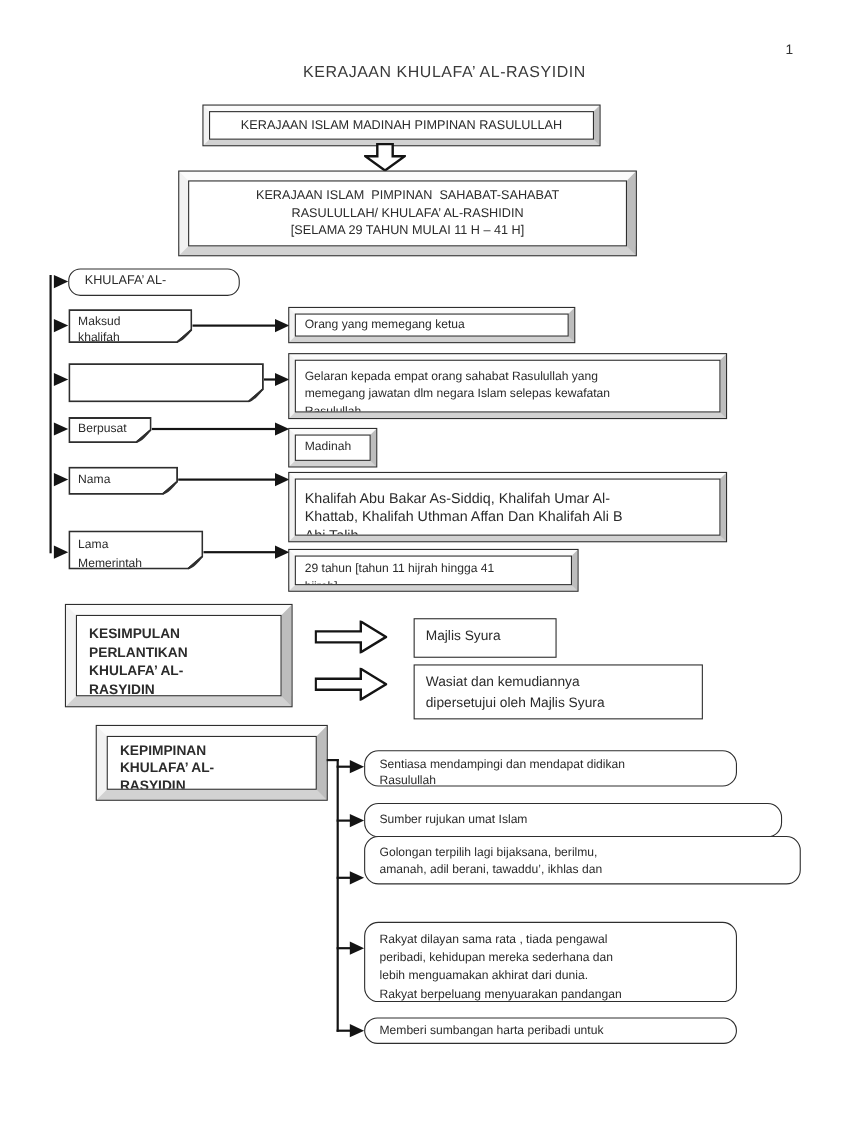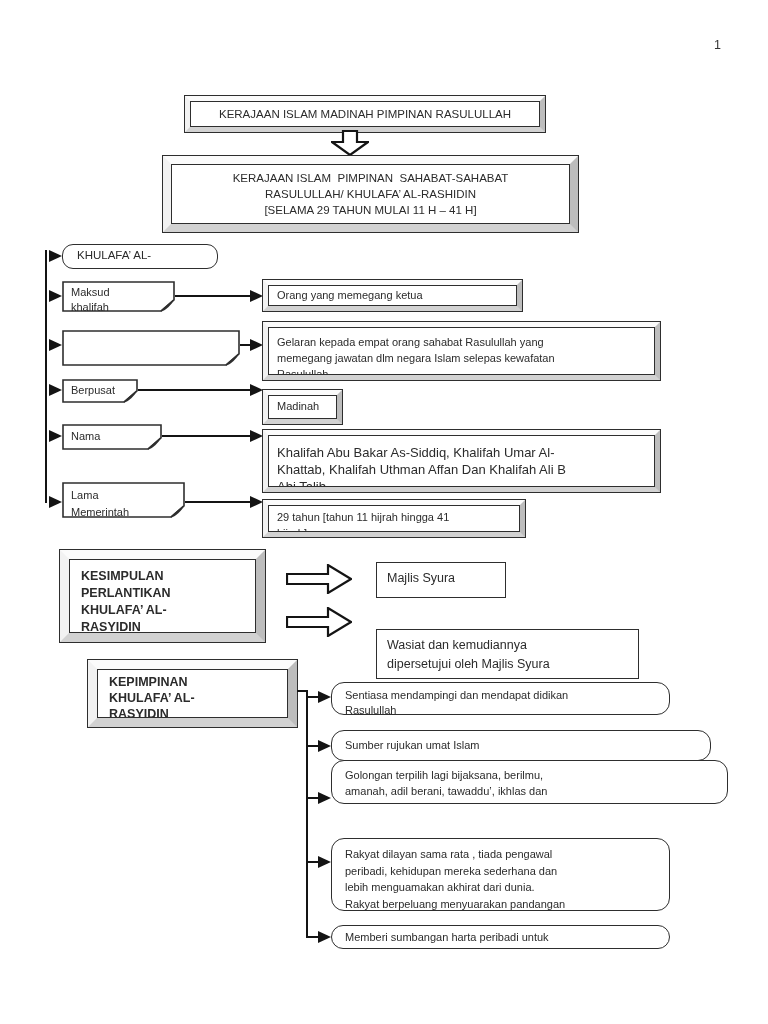--- a/index.html
+++ b/index.html
@@ -37,20 +37,21 @@
   .small{font-size:11px;line-height:15px;}
   .bold{font-weight:bold;}
 </style>
 </head>
 <body>
 
 <div class="page">
 
   <div class="abs" style="left:714px;top:38px;width:30px;font-size:12.5px;color:#333;">1</div>
 
+  <div class="abs" style="left:134px;top:58px;width:540px;text-align:center;font-size:14.5px;letter-spacing:.5px;color:#3a3a3a;">KERAJAAN KHULAFA’ AL-RASYIDIN</div>
 
   <div class="bevel bv5" style="left:185px;top:96px;width:360px;height:36px;">
     <div class="inner">
       <div class="txt" style="padding-top:4px;text-align:center;font-size:11.5px;line-height:16px;">KERAJAAN ISLAM MADINAH PIMPINAN RASULULLAH</div>
     </div>
   </div>
 
   <svg class="abs blockarrow" style="left:331px;top:130px;" width="38" height="26" viewBox="0 0 38 26">
     <path d="M12,1 H26 V12 H37 L19,25 L1,12 H12 Z"></path>
   </svg>
@@ -180,21 +181,21 @@
   <svg class="abs blockarrow" style="left:286px;top:564px;" width="66" height="30" viewBox="0 0 66 30">
     <path d="M1,10 H42 V1 L65,15 L42,29 V20 H1 Z"></path>
   </svg>
   <div class="plain" style="left:376px;top:562px;width:130px;height:36px;">
     <div class="txt" style="padding:8px 0 0 10px;font-size:12.5px;">Majlis Syura</div>
   </div>
 
   <svg class="abs blockarrow" style="left:286px;top:607px;" width="66" height="30" viewBox="0 0 66 30">
     <path d="M1,10 H42 V1 L65,15 L42,29 V20 H1 Z"></path>
   </svg>
-  <div class="plain" style="left:376px;top:604px;width:263px;height:50px;margin-top:25px;">
+  <div class="plain" style="left:376px;top:604px;width:263px;height:50px;">
     <div class="txt" style="padding:6px 0 0 10px;font-size:12.5px;line-height:19px;">Wasiat dan kemudiannya
 dipersetujui oleh Majlis Syura</div>
   </div>
 
   <div class="bevel bv8" style="left:88px;top:660px;width:209px;height:67px;border-width:9px;">
     <div class="inner">
         <div class="txt bold" style="padding:4px 0 0 11px;font-size:12.5px;line-height:16px;">KEPIMPINAN
 KHULAFA’ AL-
 RASYIDIN</div>
       </div>

